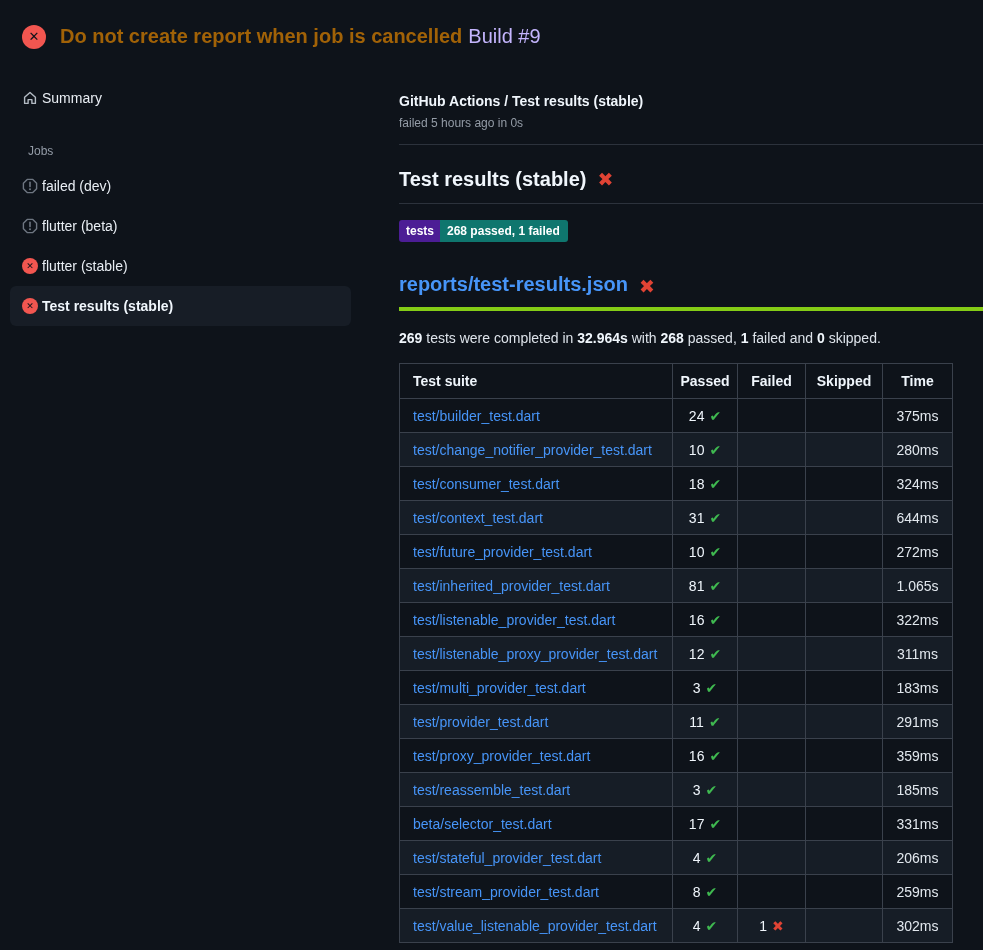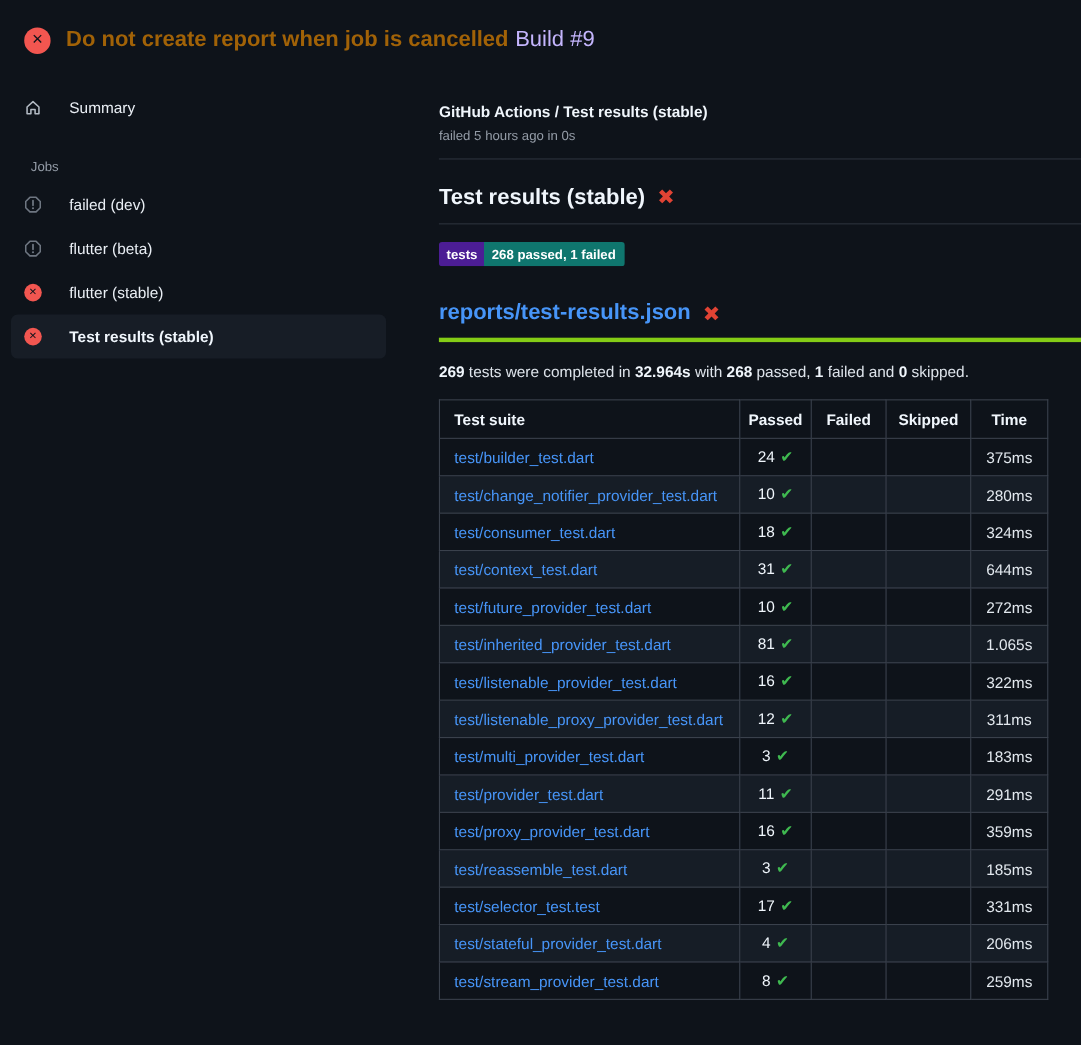--- a/index.html
+++ b/index.html
@@ -13,21 +13,21 @@
                    display:flex; align-items:center; justify-content:center; font-weight:700;
                    font-size:13px; flex:0 0 auto; font-family:"DejaVu Sans",sans-serif; }
   .run-title { font-size:20px; font-weight:600; color:#a16207; }
   .run-build { font-size:20px; font-weight:400; color:#c4b5fd; margin-left:6px; }
 
   
   .content { display:flex; align-items:flex-start; }
 
   
   .sidebar { width:399px; flex:0 0 auto; padding-top:21px; }
-  .side-item { display:flex; align-items:center; gap:25px; height:40px; padding:0 12px;
+  .side-item { display:flex; align-items:center; gap:4px; height:40px; padding:0 12px;
                margin:0 48px 0 10px; border-radius:6px; cursor:pointer; }
   .side-item.selected { background:#171d26; }
   .side-item .label { font-size:14px; color:#e9eef4; }
   .side-item.selected .label { font-weight:700; color:#f0f6fc; }
   .jobs-label { font-size:12px; color:#949ca7; margin:26px 0 8px 28px; }
   .icon16 { width:16px; height:16px; flex:0 0 auto; display:flex; align-items:center; justify-content:center; }
   .fail-dot { width:16px; height:16px; border-radius:50%; background:#f25650; color:#0e131a;
               display:flex; align-items:center; justify-content:center; font-size:9px; font-weight:700;
               font-family:"DejaVu Sans",sans-serif; }
 
@@ -244,38 +244,45 @@
               <td class="num time">359ms</td>
             </tr>
             <tr>
               <td class="suite"><a>test/reassemble_test.dart</a></td>
               <td class="num"><span class="pass-num">3</span><span class="check">✔</span></td>
               <td class="num"></td>
               <td class="num"></td>
               <td class="num time">185ms</td>
             </tr>
             <tr>
-              <td class="suite"><a>test/selector_test.test</a></td>
+              <td class="suite"><a>beta/selector_test.dart</a></td>
               <td class="num"><span class="pass-num">17</span><span class="check">✔</span></td>
               <td class="num"></td>
               <td class="num"></td>
               <td class="num time">331ms</td>
             </tr>
             <tr>
               <td class="suite"><a>test/stateful_provider_test.dart</a></td>
               <td class="num"><span class="pass-num">4</span><span class="check">✔</span></td>
               <td class="num"></td>
               <td class="num"></td>
               <td class="num time">206ms</td>
             </tr>
             <tr>
               <td class="suite"><a>test/stream_provider_test.dart</a></td>
               <td class="num"><span class="pass-num">8</span><span class="check">✔</span></td>
               <td class="num"></td>
               <td class="num"></td>
               <td class="num time">259ms</td>
+            </tr>
+            <tr>
+              <td class="suite"><a>test/value_listenable_provider_test.dart</a></td>
+              <td class="num"><span class="pass-num">4</span><span class="check">✔</span></td>
+              <td class="num"><span class="fail-num">1</span><span class="cross">✖</span></td>
+              <td class="num"></td>
+              <td class="num time">302ms</td>
             </tr>
           </tbody>
       </table>
 
     </div>
   </div>
 </div>
 
 </body></html>

